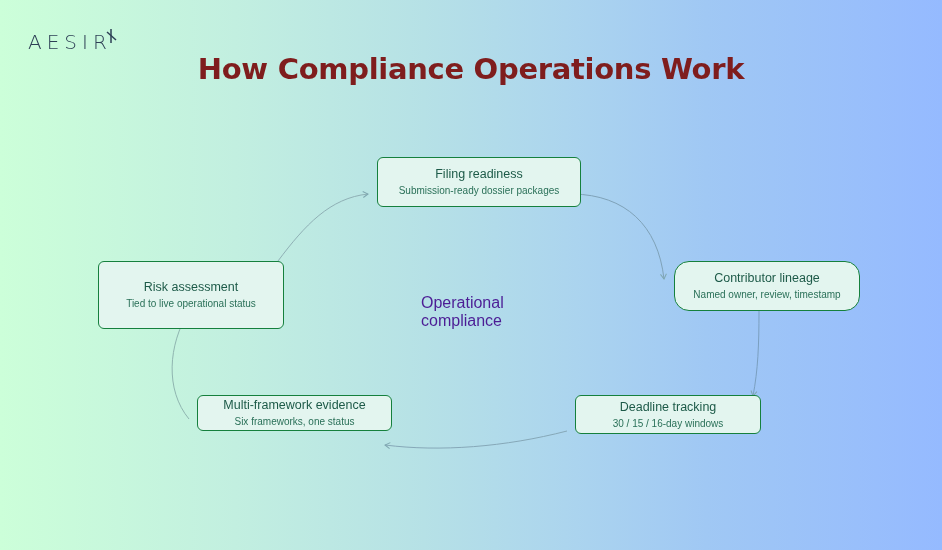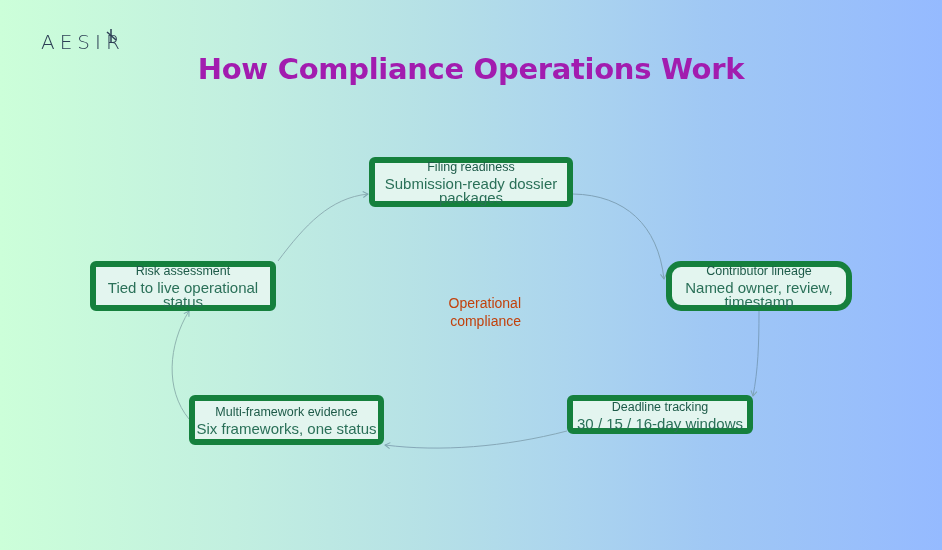--- a/index.html
+++ b/index.html
@@ -9,21 +9,21 @@
     body {
       width: 942px;
       height: 550px;
       overflow: hidden;
       position: relative;
       background: linear-gradient(90deg, #ccffd9 0%, #c2efe0 25%, #b6e1e6 45%, #acd5ee 60%, #a0c8f4 75%, #95baff 100%);
       font-family: "Liberation Sans", sans-serif;
     }
     .logo {
       position: absolute;
-      left: 41px;
+      left: 28px;
       top: 30px;
       font-family: "DejaVu Sans", sans-serif;
       font-size: 20px;
       letter-spacing: 5px;
       color: #2d3f55;
       font-weight: 300;
       line-height: 24px;
     }
     .logo-mark {
       position: absolute;
@@ -34,64 +34,65 @@
     }
     .title {
       position: absolute;
       left: 0;
       width: 942px;
       top: 52px;
       text-align: center;
       font-family: "DejaVu Sans", sans-serif;
       font-weight: bold;
       font-size: 29px;
-      color: #a21caf;
+      color: #7f1d1d;
       letter-spacing: -0.3px;
     }
     svg.edges {
       position: absolute;
       left: 0;
       top: 0;
       width: 942px;
       height: 550px;
       pointer-events: none;
     }
     .node {
       position: absolute;
       box-sizing: border-box;
       background: #e3f5ef;
-      border: 6px solid #15803d;
+      border: 1px solid #15803d;
       border-radius: 6px;
       text-align: center;
       color: #17604a;
       display: flex;
       flex-direction: column;
       justify-content: center;
       align-items: center;
+      margin-left: 8px;
     }
     .node .n-title {
       font-size: 12.5px;
       line-height: 16px;
       color: #1d5a48;
     }
     .node .n-sub {
-      font-size: 15px;
+      font-size: 10px;
       line-height: 14px;
       margin-top: 2px;
       color: #2a7058;
     }
     .center-label {
       position: absolute;
       left: 421px;
       top: 294px;
       width: 100px;
-      text-align: right;
-      font-size: 14px;
+      text-align: left;
+      font-size: 16px;
       line-height: 18px;
-      color: #c2410c;
+      color: #4c1d95;
     }
   </style>
 </head>
 <body>
 
 <div class="logo">AESIR</div>
 <svg class="logo-mark" viewBox="0 0 12 16">
   <line x1="5" y1="1" x2="5" y2="15" stroke="#2d3f55" stroke-width="1.5"></line>
   <line x1="1" y1="4" x2="10" y2="12" stroke="#2d3f55" stroke-width="1.5"></line>
 </svg>
@@ -124,26 +125,26 @@
 <div class="node" style="left:666px; top:261px; width:186px; height:50px;border-radius:15px;">
   <div class="n-title">Contributor lineage</div>
   <div class="n-sub">Named owner, review, timestamp</div>
 </div>
 
 <div class="node" style="left:567px; top:395px; width:186px; height:39px;">
   <div class="n-title">Deadline tracking</div>
   <div class="n-sub">30 / 15 / 16-day windows</div>
 </div>
 
-<div class="node" style="left:189px; top:395px; width:195px; height:50px;">
+<div class="node" style="left:189px; top:395px; width:195px; height:36px;">
   <div class="n-title">Multi-framework evidence</div>
   <div class="n-sub">Six frameworks, one status</div>
 </div>
 
-<div class="node" style="left:90px; top:261px; width:186px; height:50px;">
+<div class="node" style="left:90px; top:261px; width:186px; height:68px;">
   <div class="n-title">Risk assessment</div>
   <div class="n-sub">Tied to live operational status</div>
 </div>
 
 <div class="center-label">
   <div>Operational</div>
   <div>compliance</div>
 </div>
 
 </body></html>

